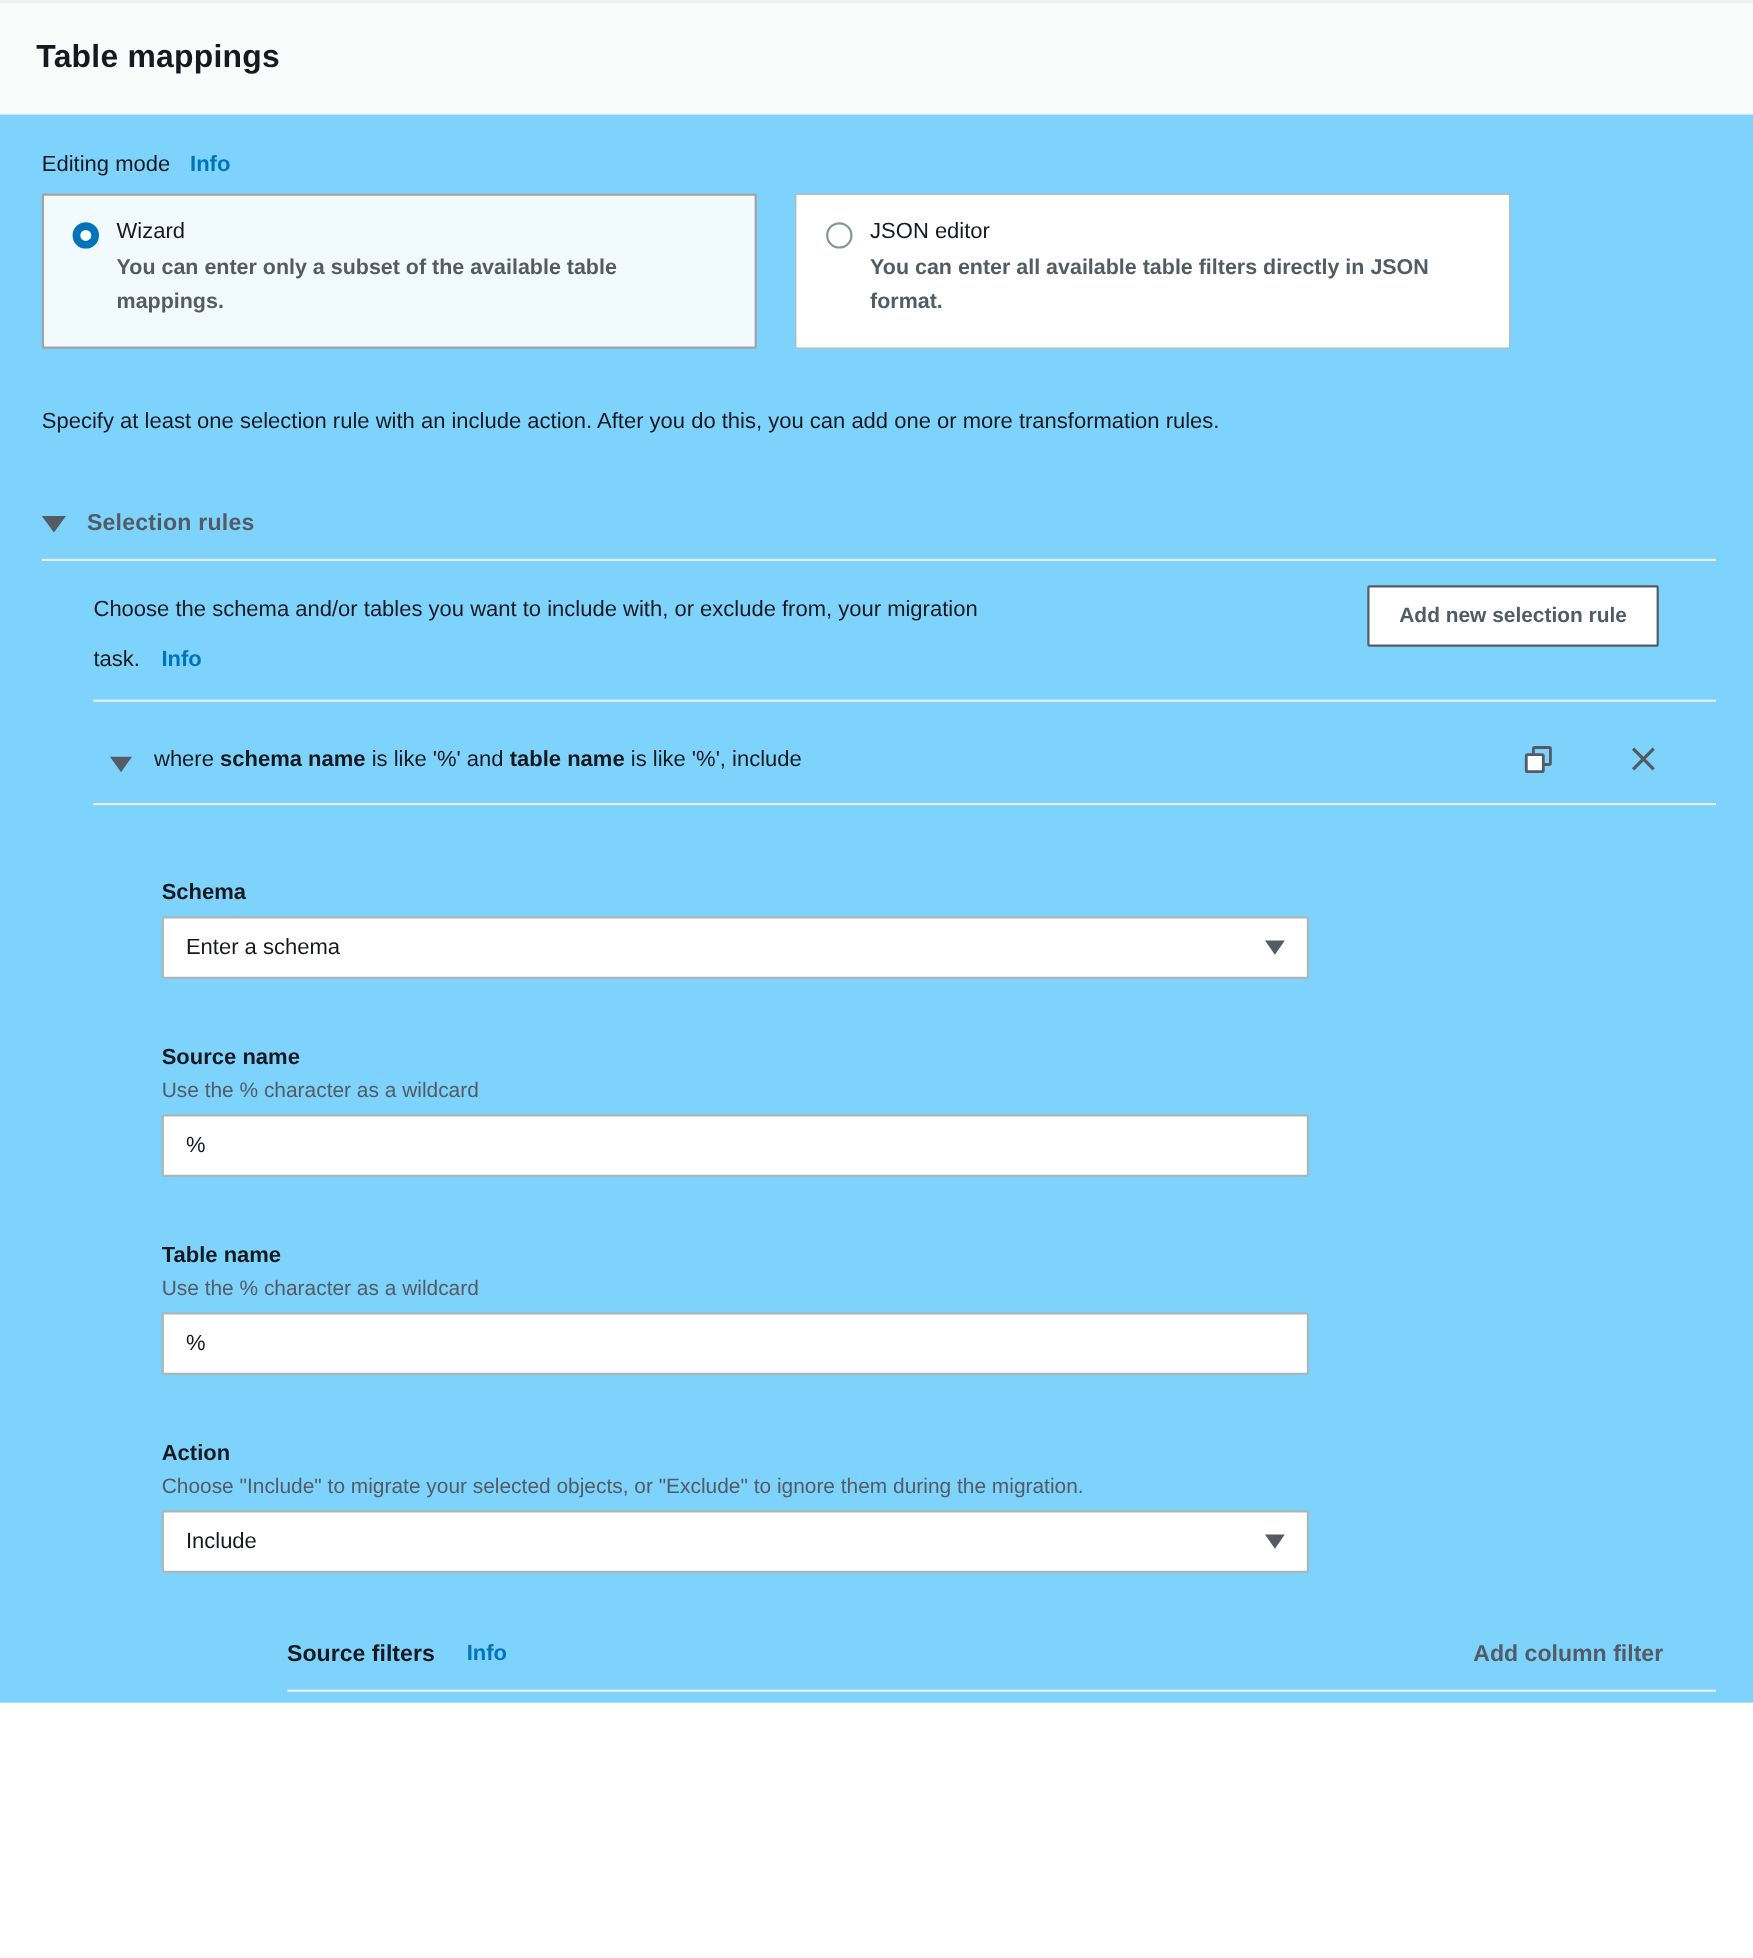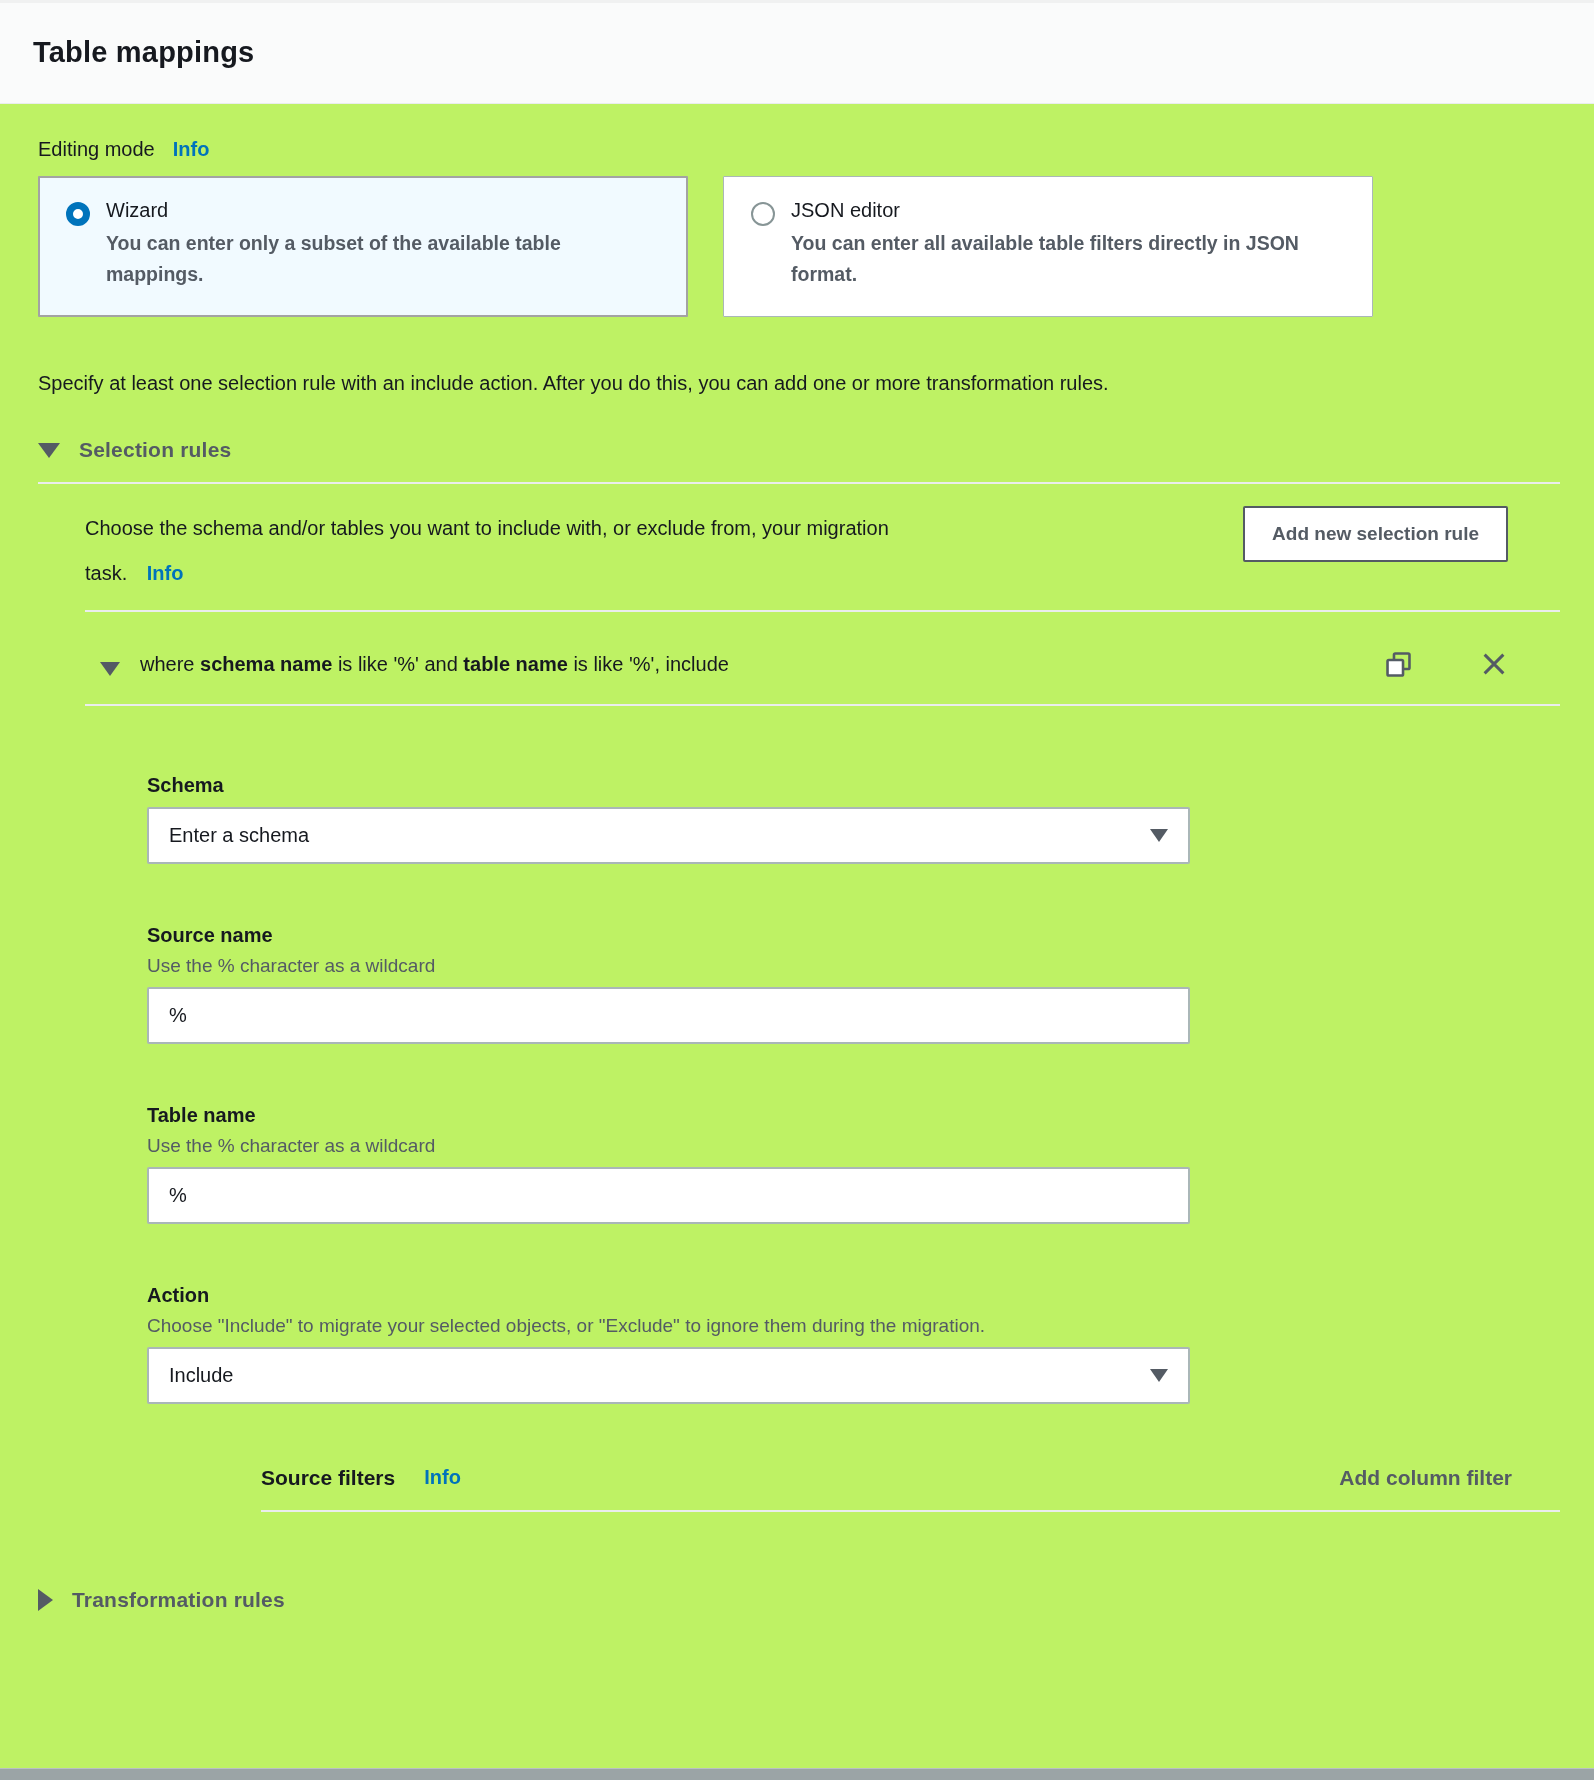--- a/index.html
+++ b/index.html
@@ -1,19 +1,19 @@
 <!DOCTYPE html>
 <html><head>
 <meta charset="utf-8">
 <style>
   html,body{margin:0;padding:0;background:#fff;}
   .page{
-    width:1594px;height:1780px;
+    width:1594px;height:1548px;
     display:flex;flex-direction:column;
-    background:#bef264;
+    background:#7dd3fc;
     font-family:"Liberation Sans",sans-serif;
     color:#16191f;
     overflow:hidden;
     position:relative;
   }
   
   .page-header{
     background:#fafbfb;
     border-top:3px solid #f0f1f1;
     border-bottom:1px solid #eaeded;
@@ -40,21 +40,21 @@
     background:#fff;border:2px solid #879596;box-sizing:border-box;margin-top:3px;
   }
   .radio.checked{border:7px solid #0073bb;}
   .card-title{font-size:20px;color:#16191f;}
   .card-desc{font-size:19.5px;color:#545b64;line-height:31px;margin-top:6px;font-weight:bold;}
   .card:not(.selected) .card-desc{max-width:530px;}
   .card.selected .card-desc{max-width:500px;}
   
   .intro{margin:44px 0 0 0;font-size:20px;line-height:45px;max-width:1150px;color:#16191f;}
   
-  .section-header{margin-top:32px;display:flex;align-items:center;gap:19px;cursor:pointer;}
+  .section-header{margin-top:58px;display:flex;align-items:center;gap:19px;cursor:pointer;}
   .section-title{font-size:21px;font-weight:700;color:#545b64;letter-spacing:.2px;}
   .caret-down{width:0;height:0;border-left:11px solid transparent;border-right:11px solid transparent;border-top:15px solid #545b64;}
   .caret-down.small{border-left-width:10px;border-right-width:10px;border-top-width:14px;}
   .caret-right{width:0;height:0;border-top:11px solid transparent;border-bottom:11px solid transparent;border-left:15px solid #545b64;}
   .divider{border-bottom:2px solid #eaeded;}
   .divider.after-heading{margin-top:20px;}
   
   .section-body{padding-left:47px;}
   .choose-row{display:flex;align-items:flex-start;margin-top:22px;padding-right:52px;}
   .choose-text{font-size:20px;line-height:45px;max-width:820px;margin:0;}

